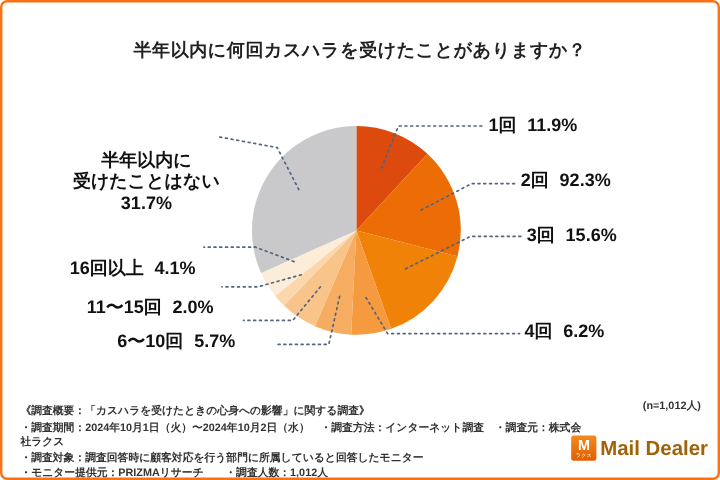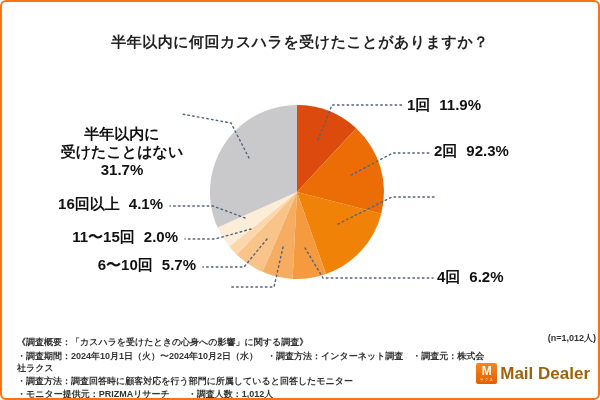--- a/index.html
+++ b/index.html
@@ -19,29 +19,29 @@
     font-size:15px;font-weight:700;color:#222;
     letter-spacing:.5px;
   }
   svg.pie{position:absolute;left:0;top:0;}
   .plabel{
     position:absolute;
     font-size:15px;font-weight:700;color:#111;
     white-space:nowrap;line-height:16px;
   }
   .plabel .pct{margin-left:9px;}
-  .plabel.r{text-align:right;}
+  .plabel.r{text-align:right;margin-top:20px;}
   .none-label{
     position:absolute;left:45px;top:90px;width:150px;
     text-align:center;font-size:15px;font-weight:700;color:#111;
     line-height:18px;
     margin-top:33px;
   }
   .n-note{
-    position:absolute;right:2px;top:330px;
+    position:absolute;right:14px;top:330px;
     font-size:9px;font-weight:600;color:#333;
   }
   .footer{
     position:absolute;left:15px;top:334px;width:470px;
     font-size:9px;font-weight:700;color:#333;line-height:12px;
   }
   .footer .fline{margin-top:1px;}
   .footer .fhead{margin-bottom:2px;}
   .logo{
     position:absolute;right:8px;top:361px;
@@ -86,20 +86,23 @@
       <polyline points="243,216 211,204 168,204" fill="none" stroke="#53647E" stroke-width="1.4" stroke-dasharray="1.6 3.2" stroke-linecap="round"></polyline>
       <polyline points="247,156 229,121 180,112" fill="none" stroke="#53647E" stroke-width="1.4" stroke-dasharray="1.6 3.2" stroke-linecap="round"></polyline>
     </svg>
 
   <div class="plabel" style="left:405px;top:95px">
     <span>1回</span><span class="pct">11.9%</span>
   </div>
   <div class="plabel" style="left:432px;top:141px">
     <span>2回</span><span class="pct">92.3%</span>
   </div>
+  <div class="plabel" style="left:437px;top:187px">
+    <span>3回</span><span class="pct">15.6%</span>
+  </div>
   <div class="plabel" style="left:435px;top:267px">
     <span>4回</span><span class="pct">6.2%</span>
   </div>
 
   <div class="plabel r" style="right:402px;top:255px">
     <span>6〜10回</span><span class="pct">5.7%</span>
   </div>
   <div class="plabel r" style="right:420px;top:227px">
     <span>11〜15回</span><span class="pct">2.0%</span>
   </div>
@@ -111,21 +114,21 @@
     <div>半年以内に</div>
     <div>受けたことはない</div>
     <div>31.7%</div>
   </div>
 
   <div class="n-note">(n=1,012人)</div>
 
   <div class="footer">
     <div class="fhead">《調査概要：「カスハラを受けたときの心身への影響」に関する調査》</div>
     <div class="fline">・調査期間：2024年10月1日（火）〜2024年10月2日（水）　・調査方法：インターネット調査　・調査元：株式会社ラクス</div>
-    <div class="fline">・調査方法：調査回答時に顧客対応を行う部門に所属していると回答したモニター</div>
+    <div class="fline">・調査対象：調査回答時に顧客対応を行う部門に所属していると回答したモニター</div>
     <div class="fline">・モニター提供元：PRIZMAリサーチ　　・調査人数：1,012人</div>
   </div>
 
   <div class="logo">
     <div class="logo-icon">
       <div class="m">M</div>
       <div class="sub">ラクス</div>
     </div>
     <div class="logo-word">Mail Dealer</div>
   </div>

